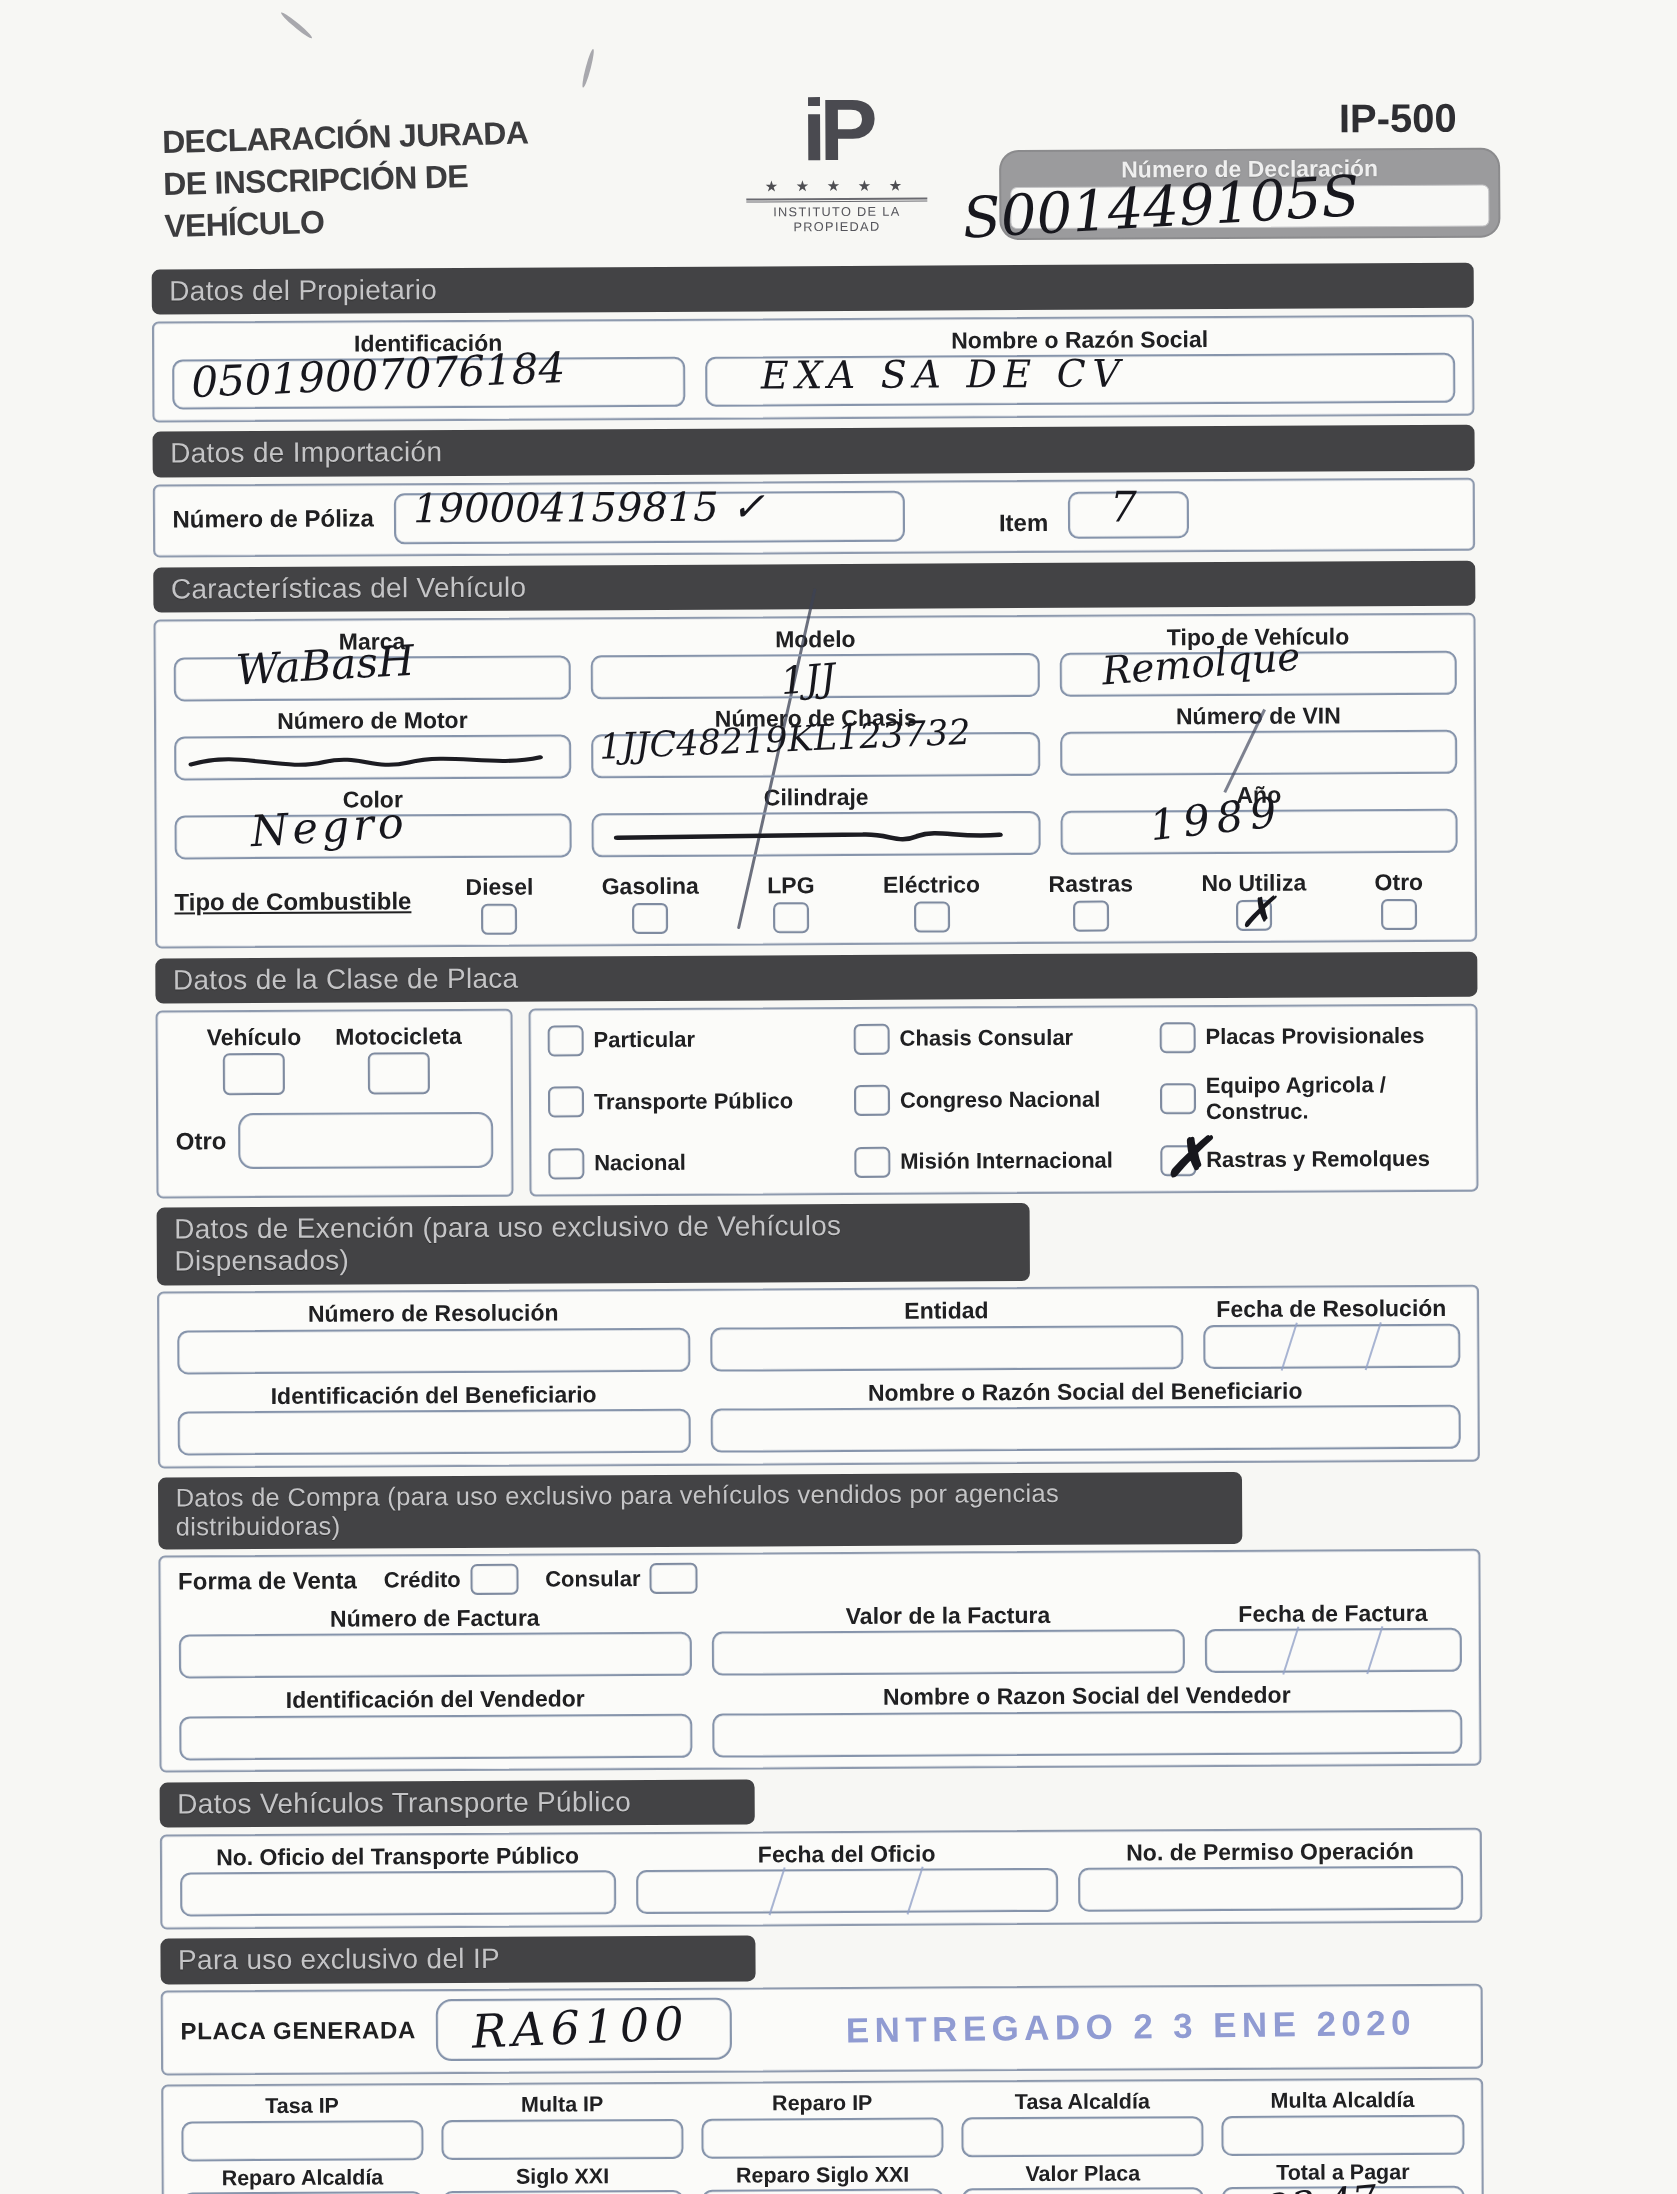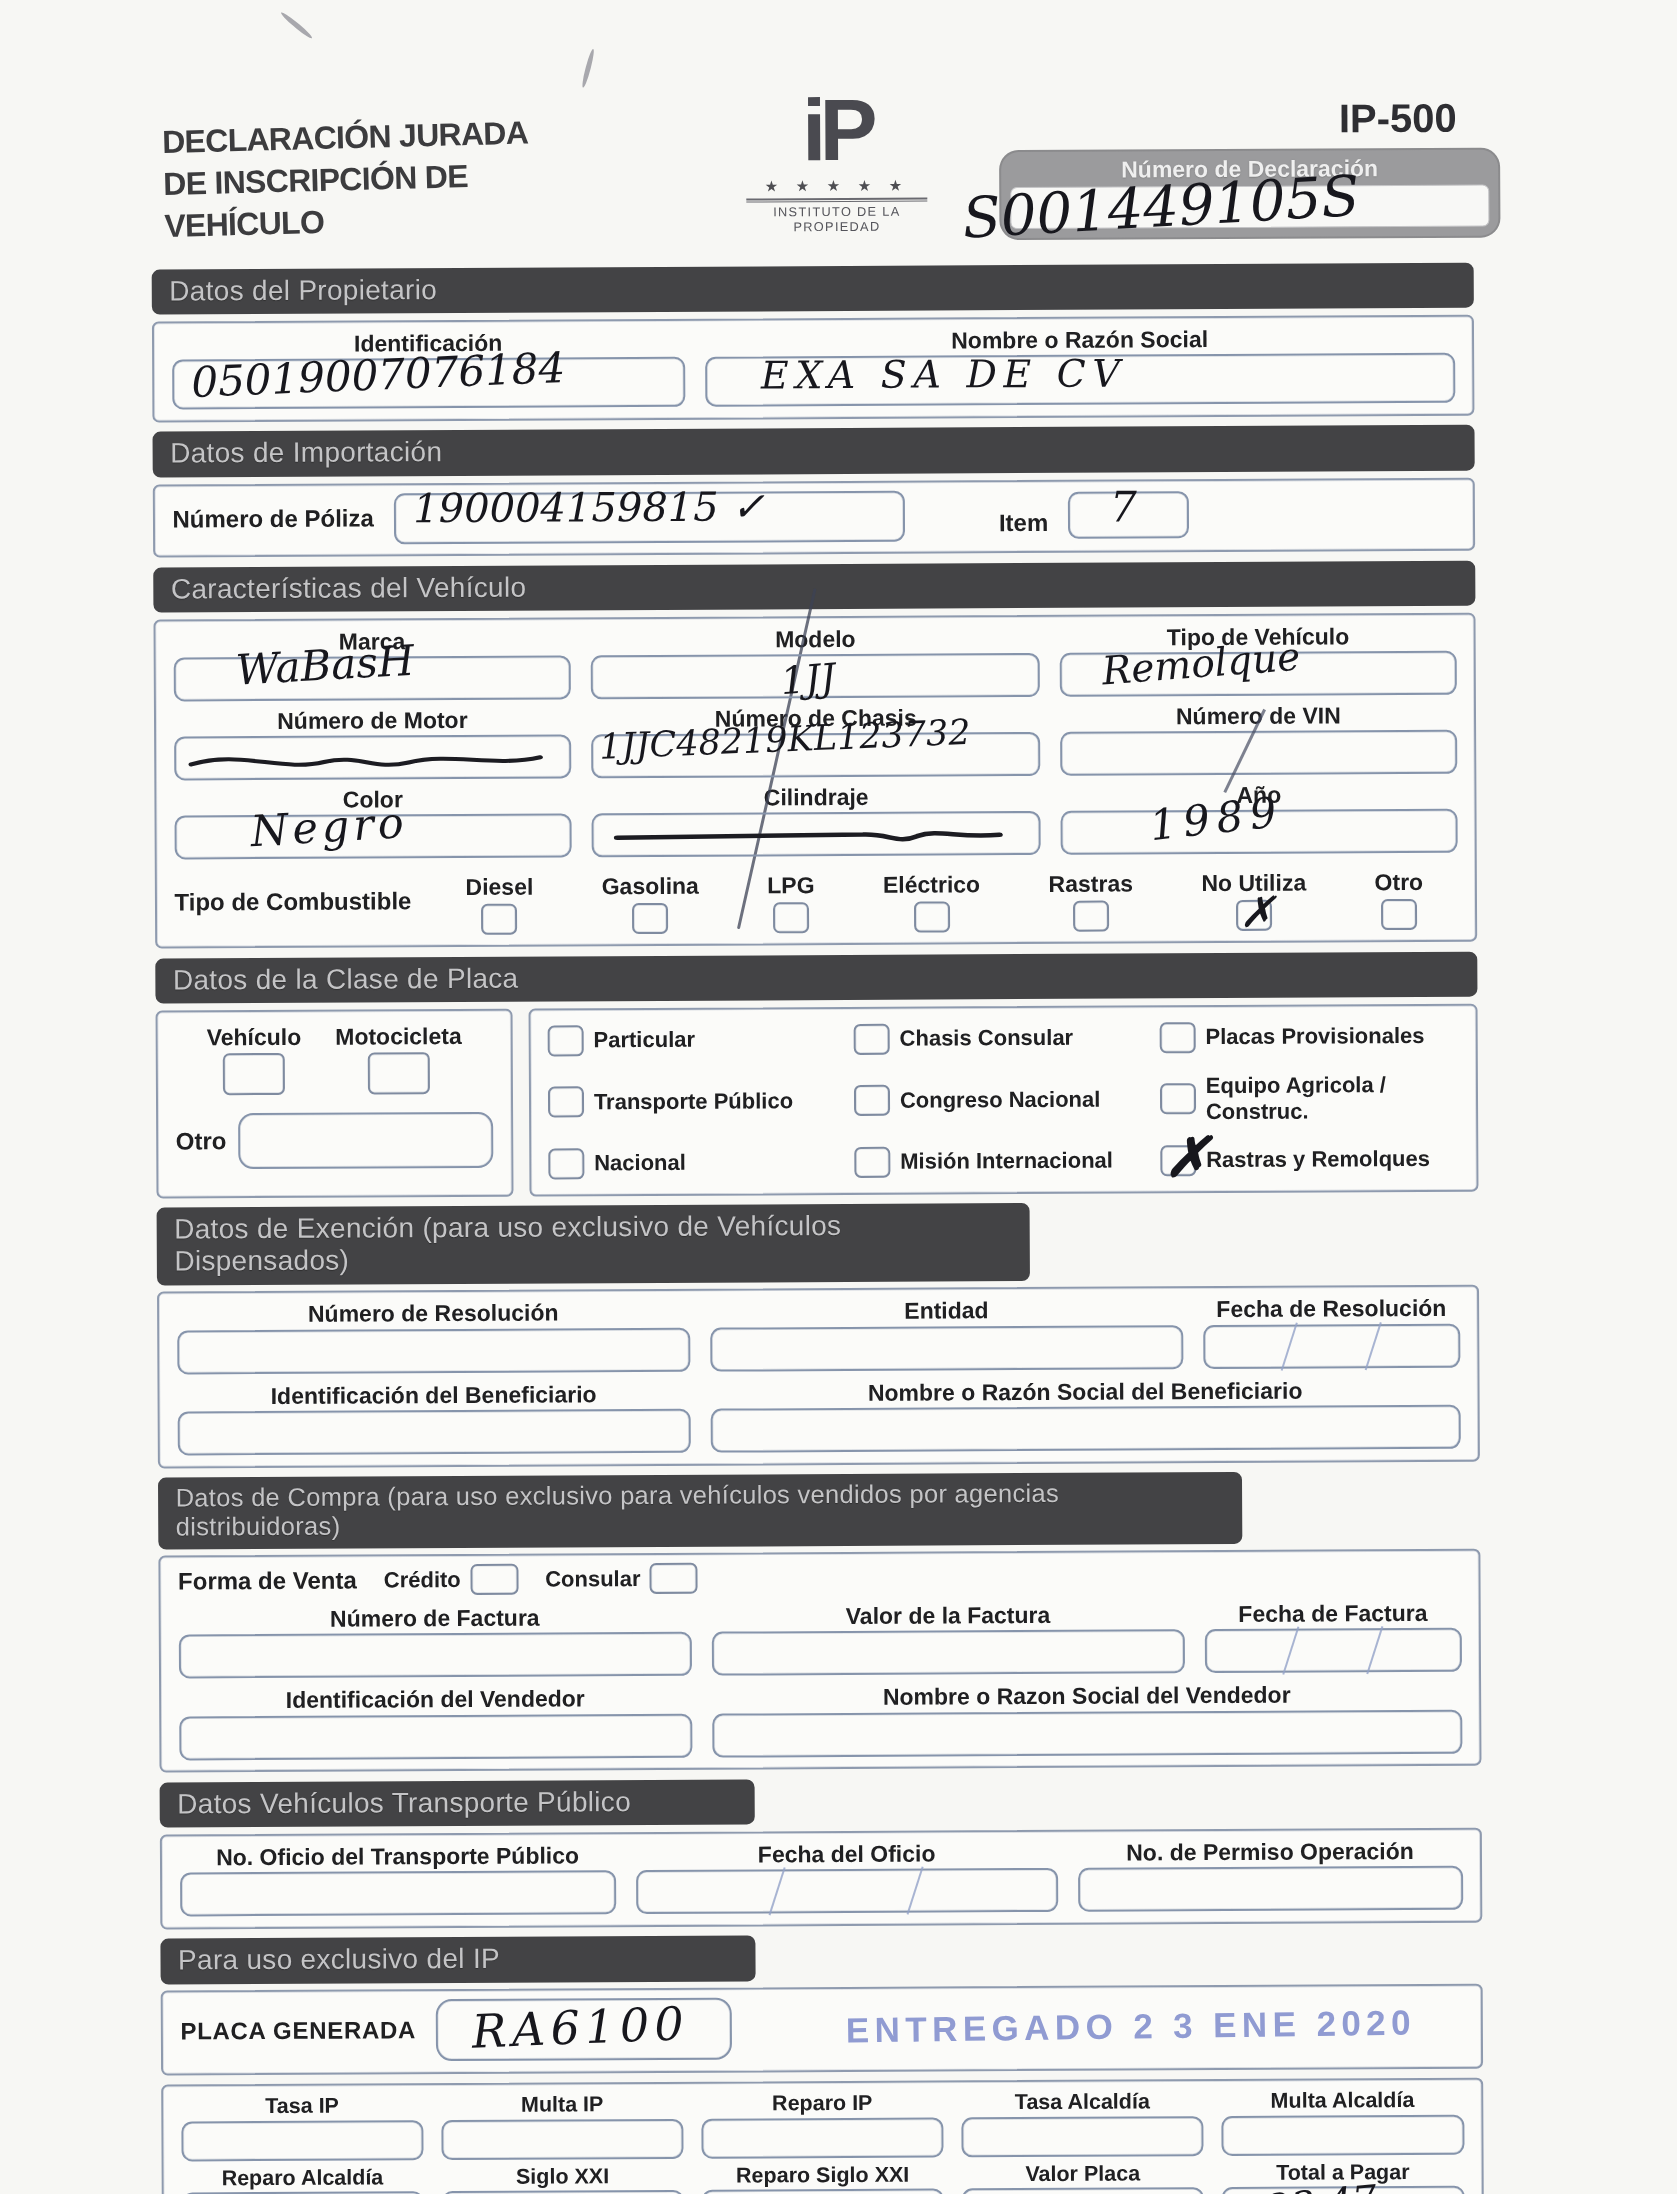--- a/index.html
+++ b/index.html
@@ -183,21 +183,21 @@
           </div>
         </div>
         <div class="fgroup" style="flex:1;">
           <div class="flabel">Año</div>
           <div class="field">
             <span class="hw" style="font-size:42px; top:-17.5px; left:87px; transform:rotate(-6deg); letter-spacing:6.7px;">1989</span>
           </div>
         </div>
       </div>
       <div class="row" style="margin-top:16px; align-items:flex-start;">
-        <div class="inline-label" style="align-self:center;">Tipo de Combustible</div>
+        <div class="inline-label" style="align-self:center;text-decoration:underline;">Tipo de Combustible</div>
         <div style="flex:1; display:flex; justify-content:space-around;">
           <div class="cb-col">
             <div class="flabel">Diesel</div>
             <div class="cb">
                   <span class="cbmark"></span>
                 </div>
           </div>
           <div class="cb-col">
             <div class="flabel">Gasolina</div>
             <div class="cb">

